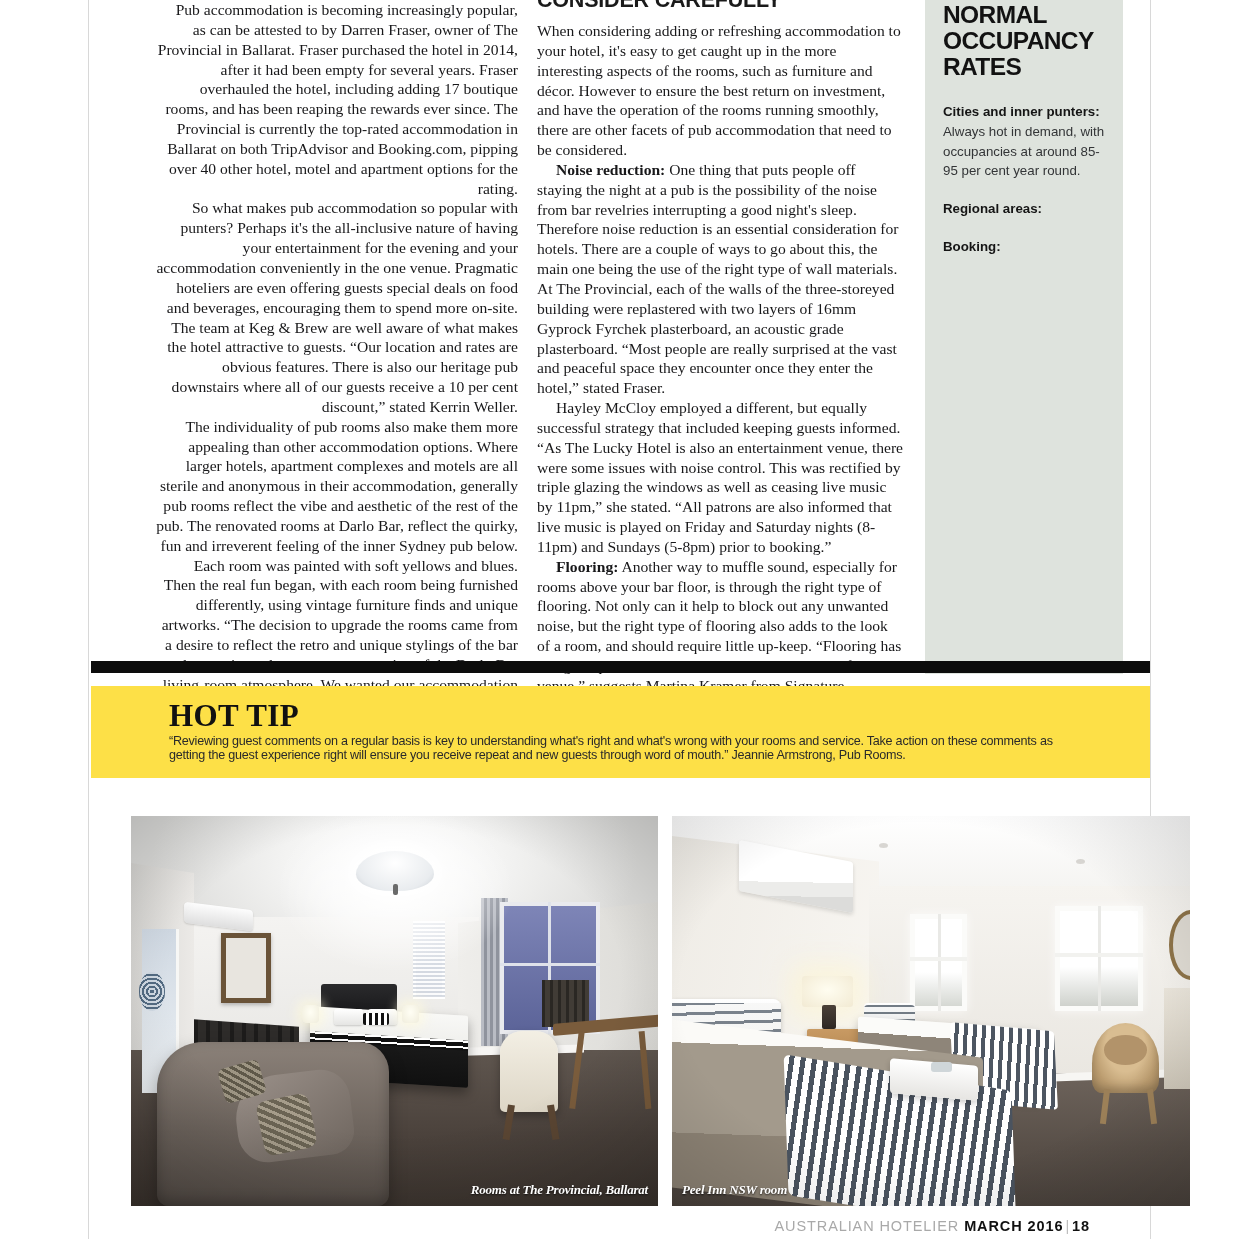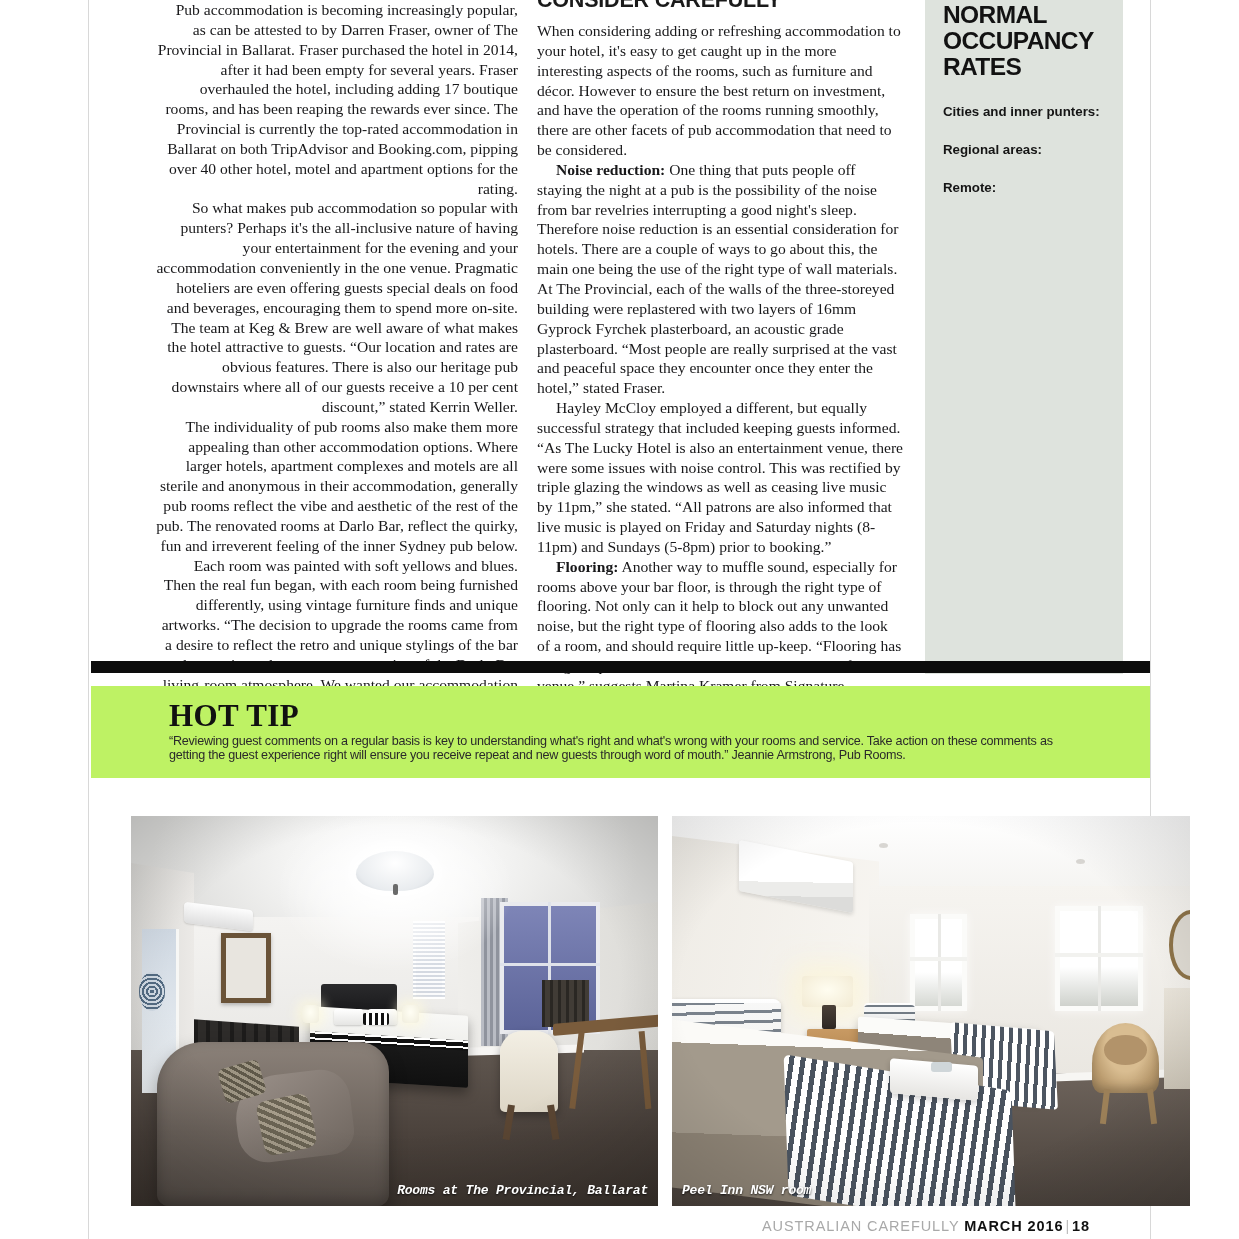--- a/index.html
+++ b/index.html
@@ -112,21 +112,21 @@
     left: 2px; top: 661px;
     width: 1059px; height: 12px;
     background: #0c0c0c;
   }
 
   
   #hottip {
     position: absolute;
     left: 2px; top: 686px;
     width: 1059px; height: 92px;
-    background: #bef264;
+    background: #fde047;
   }
   #hottip .ht-inner {
     position: absolute;
     left: 78px; top: 13px;
     width: 905px;
   }
   #hottip .ht-title {
     font-family: "Liberation Serif", serif;
     font-weight: bold;
     font-size: 31px;
@@ -154,21 +154,21 @@
     position: absolute;
     top: 0; height: 390px;
     overflow: hidden;
   }
   #photo-left  { left: 0px;   width: 527px; }
   #photo-right { left: 541px; width: 518px; }
 
   .caption {
     position: absolute;
     bottom: 8px;
-    font-family: Liberation Mono, monospace;
+    font-family: Liberation Serif, serif;
     font-style: italic;
     font-weight: bold;
     font-size: 13px;
     letter-spacing: -0.2px;
     color: #ffffff;
     text-shadow: 0 1px 2px rgba(0,0,0,.75);
     white-space: nowrap;
   }
   #photo-left  .caption { right: 10px; }
   #photo-right .caption { left: 10px; }
@@ -551,28 +551,29 @@
       <p><span class="lead">Noise reduction:</span><span> One thing that puts people off staying the night at a pub is the possibility of the noise from bar revelries interrupting a good night's sleep. Therefore noise reduction is an essential consideration for hotels. There are a couple of ways to go about this, the main one being the use of the right type of wall materials. At The Provincial, each of the walls of the three-storeyed building were replastered with two layers of 16mm Gyprock Fyrchek plasterboard, an acoustic grade plasterboard. “Most people are really surprised at the vast and peaceful space they encounter once they enter the hotel,” stated Fraser.</span></p>
       <p>Hayley McCloy employed a different, but equally successful strategy that included keeping guests informed. “As The Lucky Hotel is also an entertainment venue, there were some issues with noise control. This was rectified by triple glazing the windows as well as ceasing live music by 11pm,” she stated. “All patrons are also informed that live music is played on Friday and Saturday nights (8-11pm) and Sundays (5-8pm) prior to booking.”</p>
       <p><span class="lead">Flooring:</span><span> Another way to muffle sound, especially for rooms above your bar floor, is through the right type of flooring. Not only can it help to block out any unwanted noise, but the right type of flooring also adds to the look of a room, and should require little up-keep. “Flooring has a huge impact on the aesthetic and maintenance of a venue,” suggests Martina Kramer from Signature Floorconcepts.</span></p>
     </div>
 
     <aside id="sidebar">
       <h3 class="sb-title">NORMAL OCCUPANCY RATES</h3>
 
       <div class="sb-block">
         <p class="sb-h">Cities and inner punters:</p>
+        <p class="sb-b">Always hot in demand, with occupancies at around 85-95 per cent year round.</p>
       </div>
 
       <div class="sb-block">
         <p class="sb-h">Regional areas:</p>
       </div>
 
       <div class="sb-block">
-        <p class="sb-h">Remote:</p>
+        <p class="sb-h">Booking:</p>
       </div>
     </aside>
   </div>
 
   <div id="black-rule"></div>
 
   <section id="hottip">
     <div class="ht-inner">
       <h2 class="ht-title">HOT TIP</h2>
       <p class="ht-body">“Reviewing guest comments on a regular basis is key to understanding what's right and what's wrong with your rooms and service. Take action on these comments as getting the guest experience right will ensure you receive repeat and new guests through word of mouth.” Jeannie Armstrong, Pub Rooms.</p>
@@ -657,16 +658,16 @@
         <div class="wicker-leg1"></div>
         <div class="wicker-leg2"></div>
         <div class="vig"></div>
       </div>
       <figcaption class="caption">Peel Inn NSW room</figcaption>
     </figure>
 
   </div>
 
   <div id="footer">
-    <span class="pub">AUSTRALIAN CAREFULLY  </span><span class="iss">MARCH 2016</span><span class="sep">|</span><span class="iss">18</span>
+    <span class="pub">AUSTRALIAN HOTELIER  </span><span class="iss">MARCH 2016</span><span class="sep">|</span><span class="iss">18</span>
   </div>
 
 </div>
 
 </body></html>

